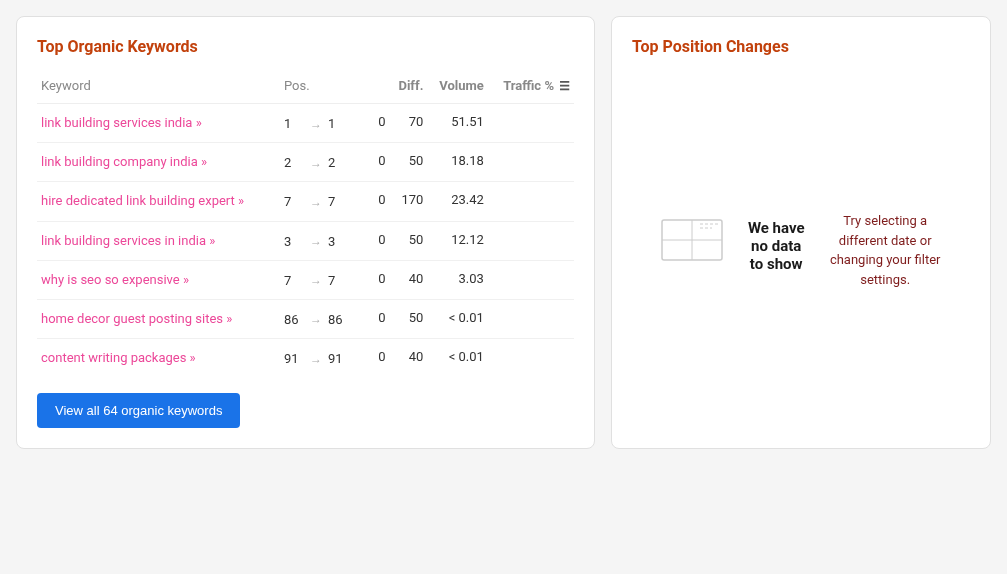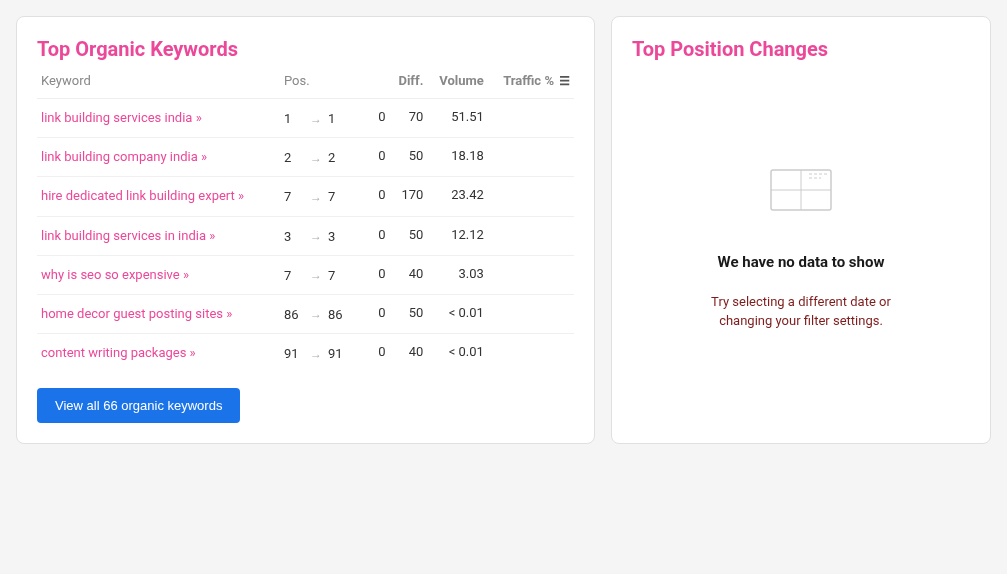--- a/index.html
+++ b/index.html
@@ -27,24 +27,24 @@
     .panel-left {
       flex: 1;
       min-width: 0;
     }
     .panel-right {
       flex: 0 0 380px;
       display: flex;
       flex-direction: column;
     }
     .panel-title {
-      font-size: 20px;
+      font-size: 16px;
       font-weight: 700;
-      color: #ec4899;
-      margin-bottom: 6px;
+      color: #c2410c;
+      margin-bottom: 16px;
     }
     
     table {
       width: 100%;
       border-collapse: collapse;
       font-size: 13px;
     }
     thead th {
       color: #888;
       font-weight: 400;
@@ -103,21 +103,21 @@
       border-radius: 4px;
       padding: 10px 18px;
       font-size: 13px;
       font-weight: 500;
       cursor: pointer;
     }
     
     .no-data {
       flex: 1;
       display: flex;
-      flex-direction: column;
+      flex-direction: row;
       align-items: center;
       justify-content: center;
       padding: 40px 20px;
       text-align: center;
       gap: 13px;
     }
     .no-data-icon {
       margin-bottom: 16px;
     }
     .no-data-icon svg {
@@ -272,21 +272,21 @@
           <span class="pos-val">91</span>
         </div>
       </td>
       <td></td>
       <td class="right">0</td>
       <td class="right">40</td>
       <td class="right">&lt; 0.01</td>
     </tr>
         </tbody>
     </table>
-    <button class="view-all-btn">View all 66 organic keywords</button>
+    <button class="view-all-btn">View all 64 organic keywords</button>
   </div>
 
   <div class="panel panel-right">
     <div class="panel-title">Top Position Changes</div>
     <div class="no-data">
       <div class="no-data-icon">
         <svg viewBox="0 0 80 60" fill="none" xmlns="http://www.w3.org/2000/svg">
           <rect x="10" y="10" width="60" height="40" rx="2" stroke="#ccc" stroke-width="1.5" fill="white"></rect>
           <line x1="10" y1="30" x2="70" y2="30" stroke="#ccc" stroke-width="1"></line>
           <line x1="40" y1="10" x2="40" y2="50" stroke="#ccc" stroke-width="1"></line>

